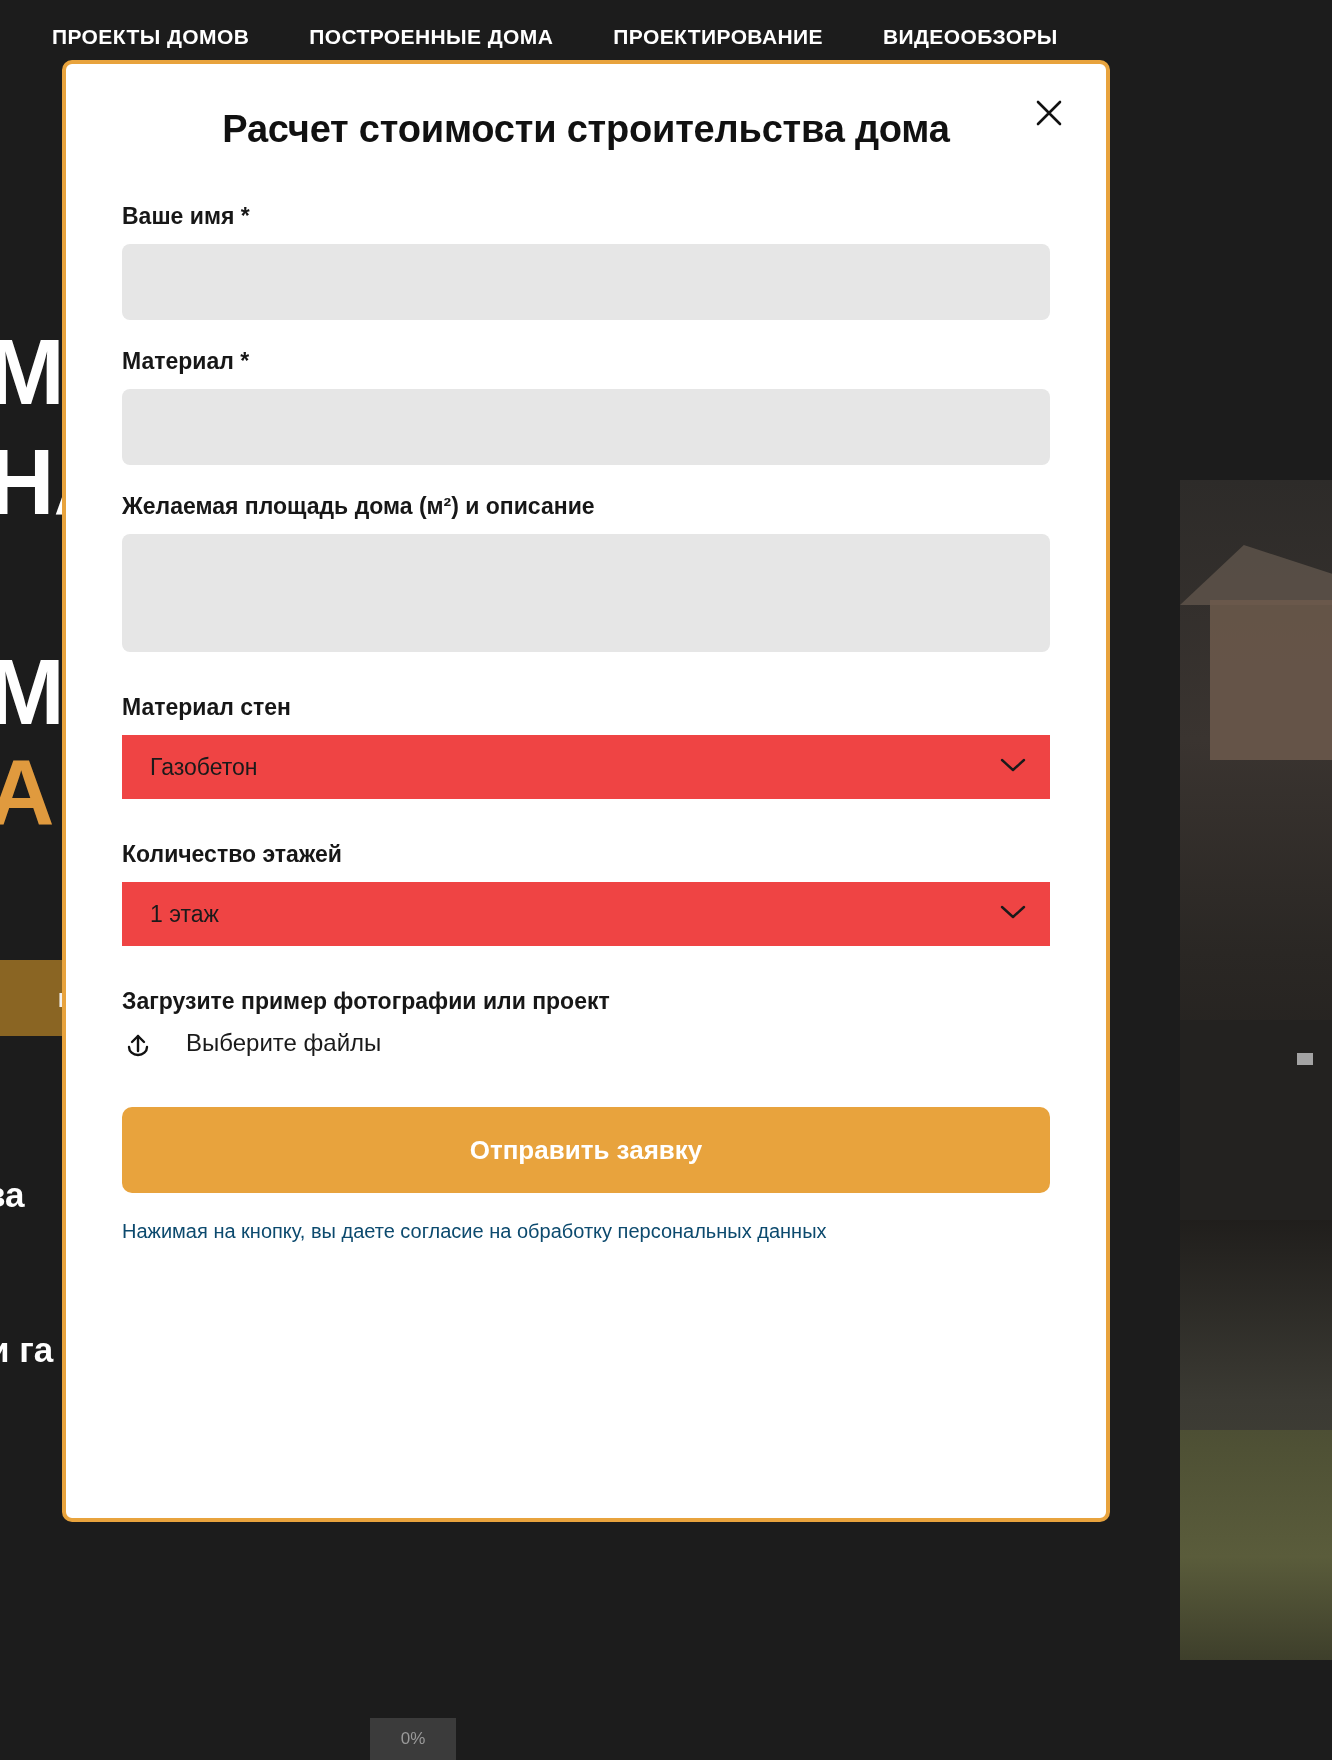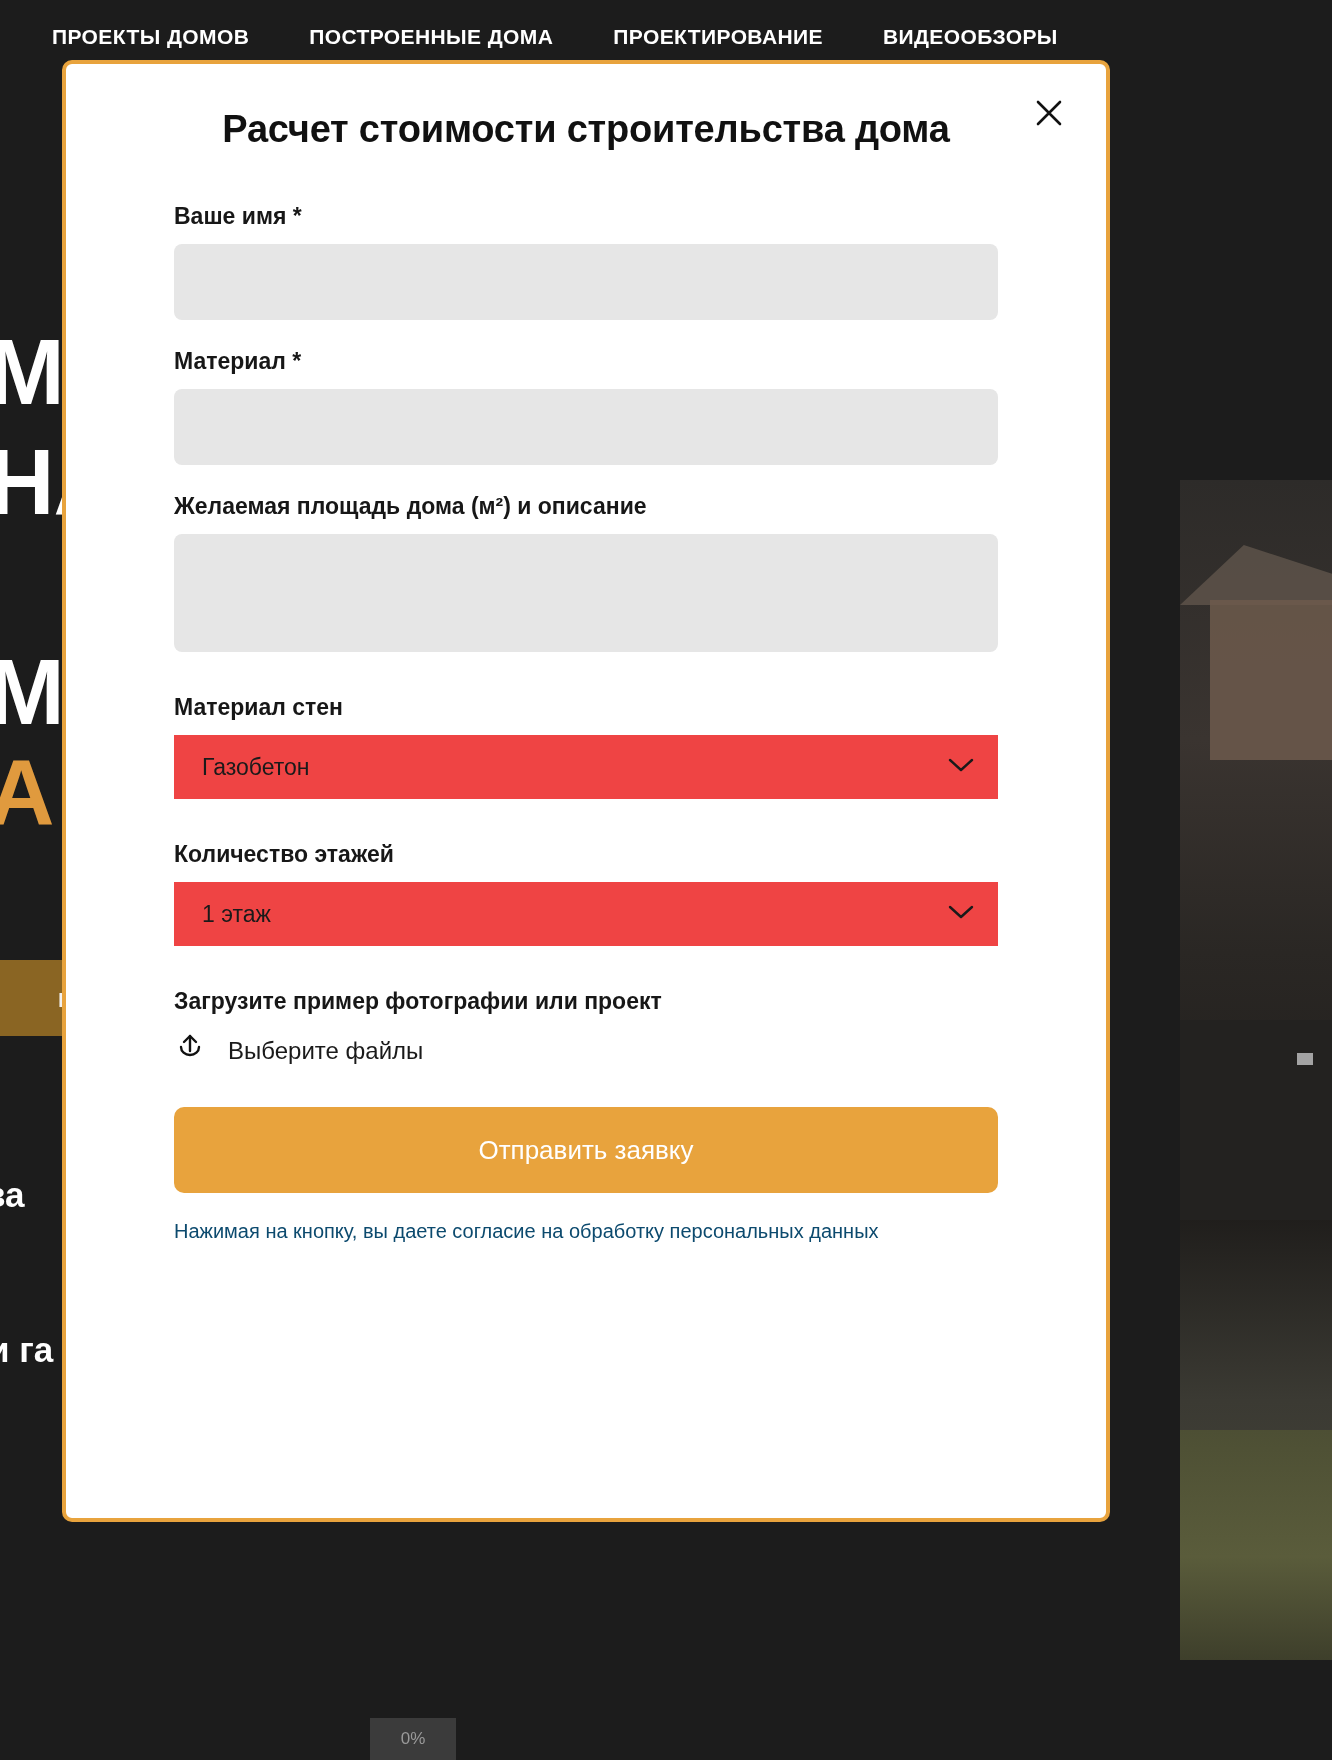--- a/index.html
+++ b/index.html
@@ -185,21 +185,21 @@
     margin: 0;
     padding-top: 44px;
     text-align: center;
     font-size: 38px;
     font-weight: 700;
     color: #111111;
     letter-spacing: -.2px;
   }
 
   #modal-form {
-    padding: 0 108px;
+    padding: 0 56px;
     margin-top: 52px;
   }
   .field { margin-bottom: 28px; }
   .field-label {
     display: block;
     font-size: 23px;
     font-weight: 700;
     color: #171717;
     margin-bottom: 14px;
   }
@@ -244,41 +244,41 @@
     position: absolute;
     right: 24px;
     top: 50%;
     transform: translateY(-50%);
     pointer-events: none;
   }
   .field-gap-top { margin-top: 42px; }
 
   #upload-row {
     display: flex;
-    align-items: flex-end;
-    gap: 22px;
+    align-items: flex-start;
+    gap: 32px;
     margin-top: 10px;
     cursor: pointer;
   }
   #upload-label {
     font-size: 24px;
     color: #1a1a1a;
   }
   #submit-button {
     display: block;
     width: 100%;
     margin-top: 42px;
     height: 86px;
     background: #e8a33d;
     color: #ffffff;
     border: none;
     border-radius: 10px;
     font-family: "Liberation Sans", sans-serif;
     font-size: 26px;
-    font-weight: 400;
+    font-weight: 700;
     cursor: pointer;
   }
   #consent-text {
     margin-top: 24px;
     font-size: 20px;
     line-height: 1.45;
     color: #0c4a6e;
     max-width: 830px;
   }
 </style>

